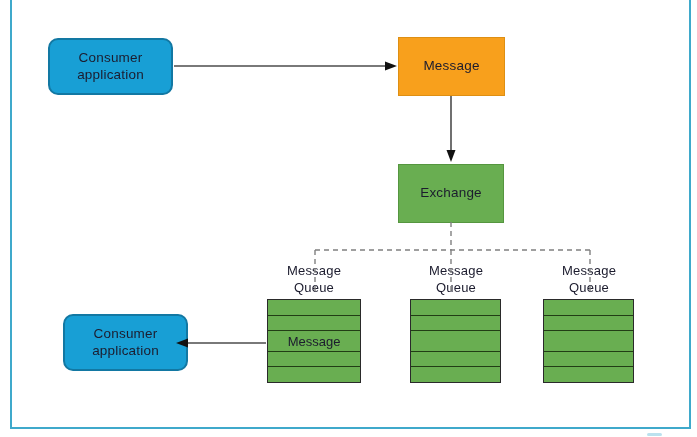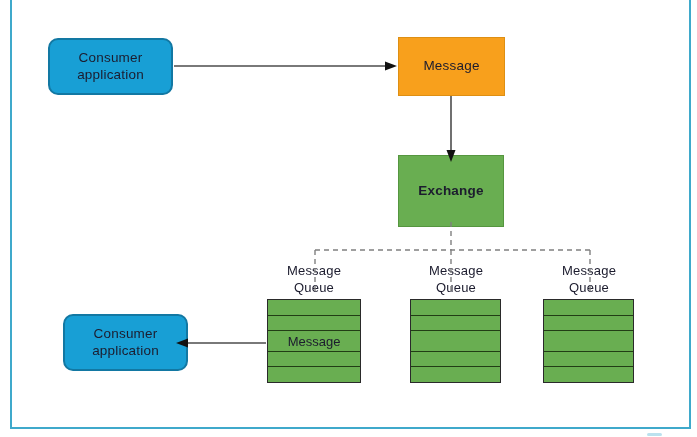--- a/index.html
+++ b/index.html
@@ -24,21 +24,21 @@
     position:absolute; box-sizing:border-box;
     display:flex; flex-direction:column; align-items:center; justify-content:center;
     text-align:center; font-size:13.5px; line-height:1.25; letter-spacing:.2px;
   }
   .node-blue   { background:#189fd5; border:2px solid #1278a3; border-radius:10px; }
   .node-orange { background:#f8a01c; border:1px solid #de8f13; }
   .node-green  { background:#69ae51; border:1px solid #55963f; }
 
   #publisher-box { left:48px;  top:38px;  width:125px; height:57px; }
   #message-box   { left:398px; top:37px;  width:107px; height:59px; }
-  #exchange-box  { left:398px; top:155px; width:106px; height:72px;font-weight:bold; }
+  #exchange-box  { left:398px; top:164px; width:106px; height:59px; }
   #consumer-box  { left:63px;  top:314px; width:125px; height:57px; }
 
   
   .queue {
     position:absolute; top:299px; height:84px; box-sizing:border-box;
     border:1.5px solid #2a2a2a; background:#69ae51;
     display:flex; flex-direction:column;
   }
   #queue-1 { left:267px; width:94px; }
   #queue-2 { left:410px; width:91px; }

